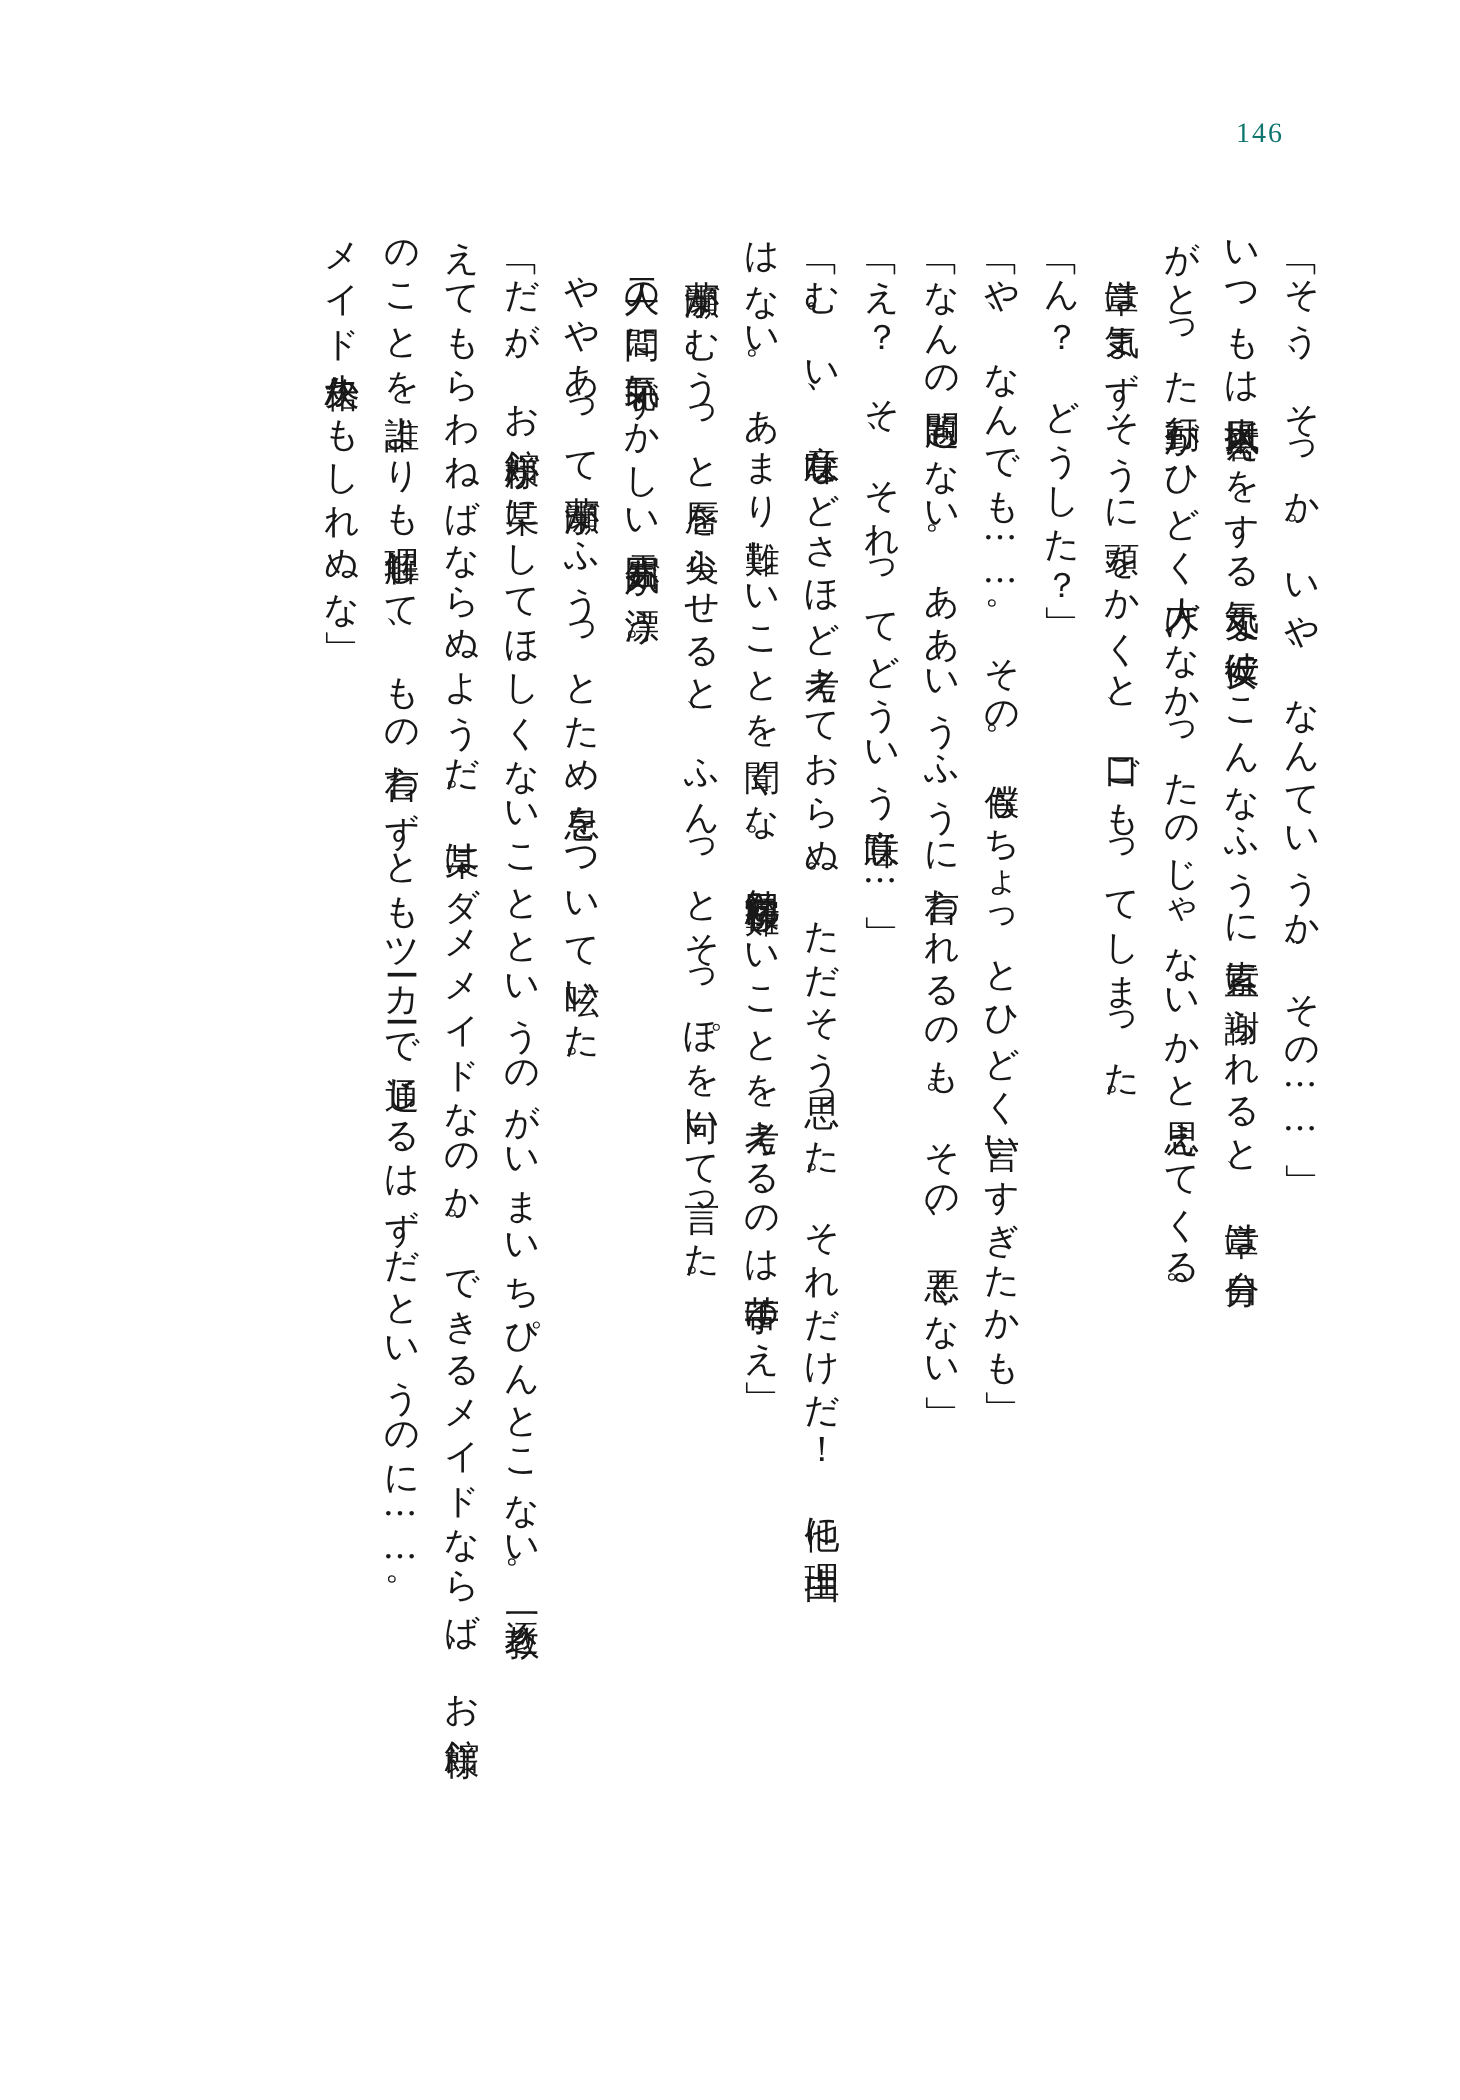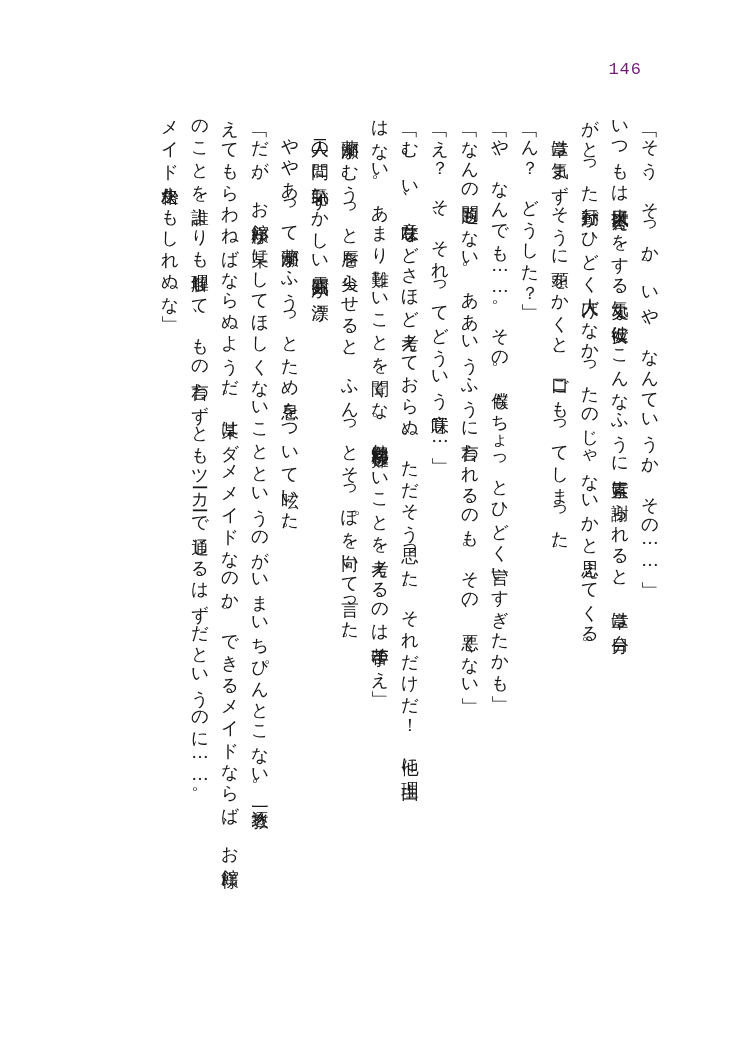--- a/index.html
+++ b/index.html
@@ -18,24 +18,24 @@
     position: relative;
     width: 730px;
     height: 1050px;
     background: #ffffff;
     box-sizing: border-box;
   }
   .page-number {
     position: absolute;
     top: 60px;
     right: 88px;
-    font-size: 17px;
+    font-size: 14px;
     letter-spacing: 1px;
-    color: #701a75;
-    font-family: Liberation Mono, monospace;
+    color: #0f766e;
+    font-family: Liberation Serif, serif;
   }
   
   .text-body {
     position: absolute;
     top: 108px;
     right: 72px;
     left: 72px;
     height: 860px;
     display: flex;
     flex-direction: row-reverse;

